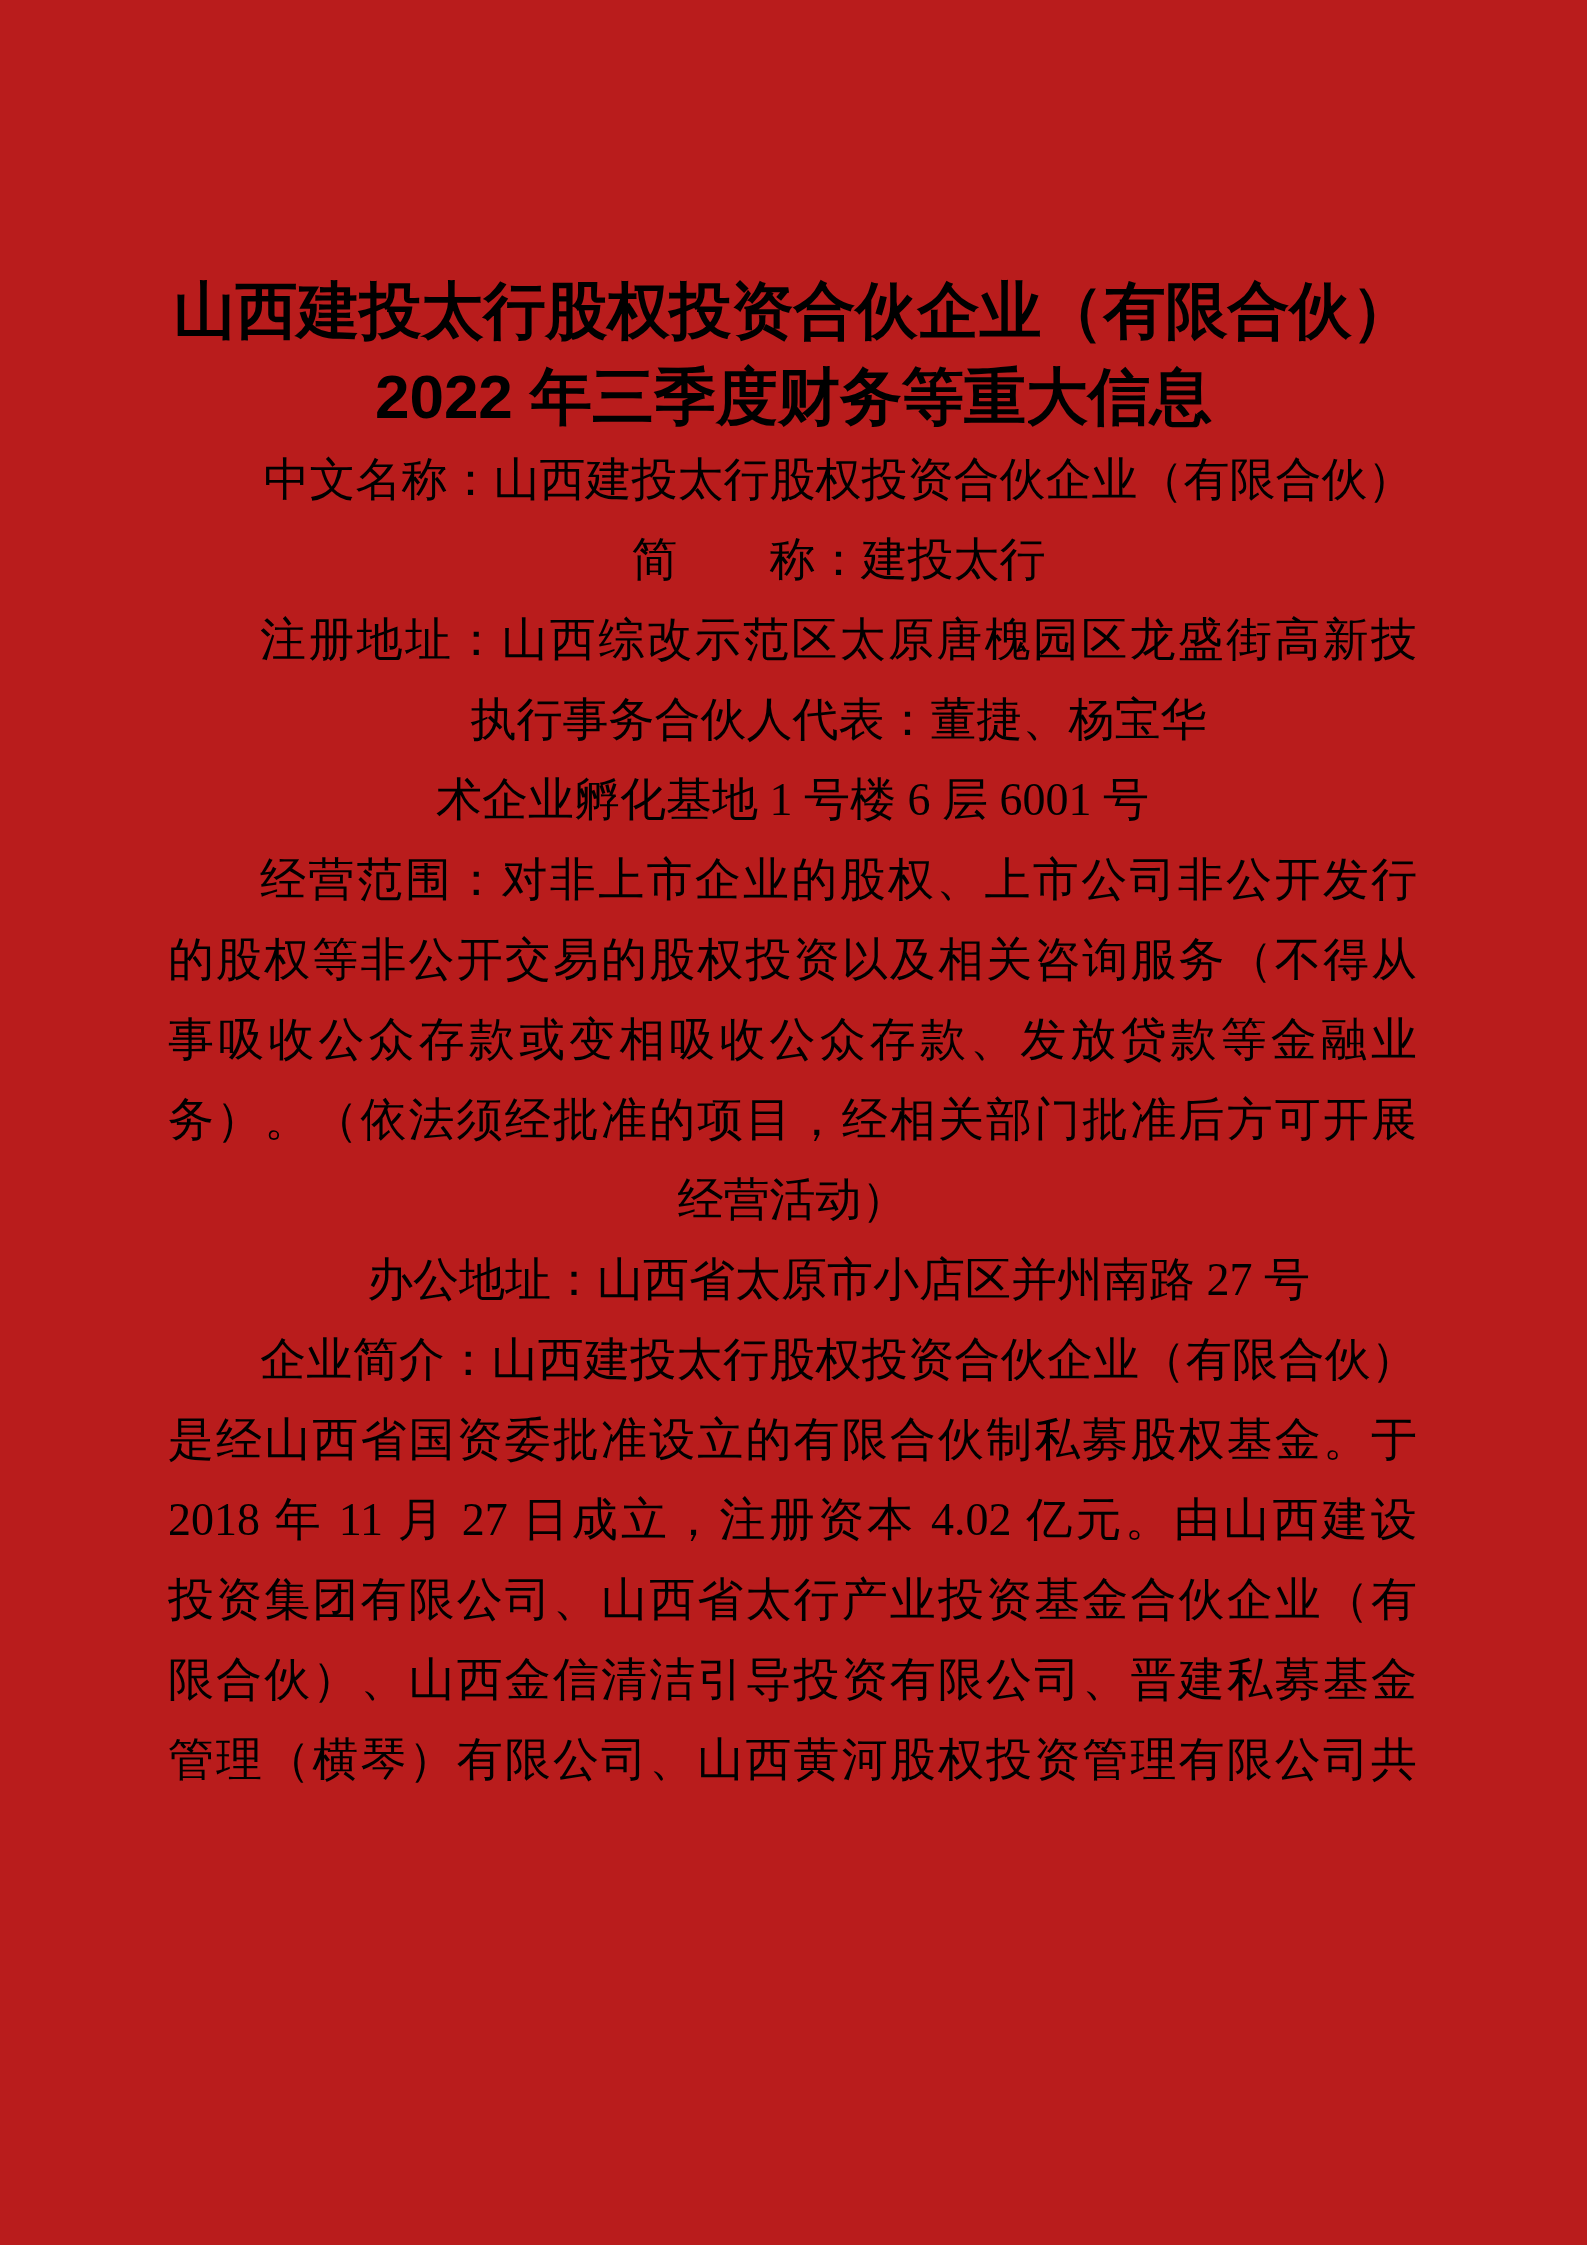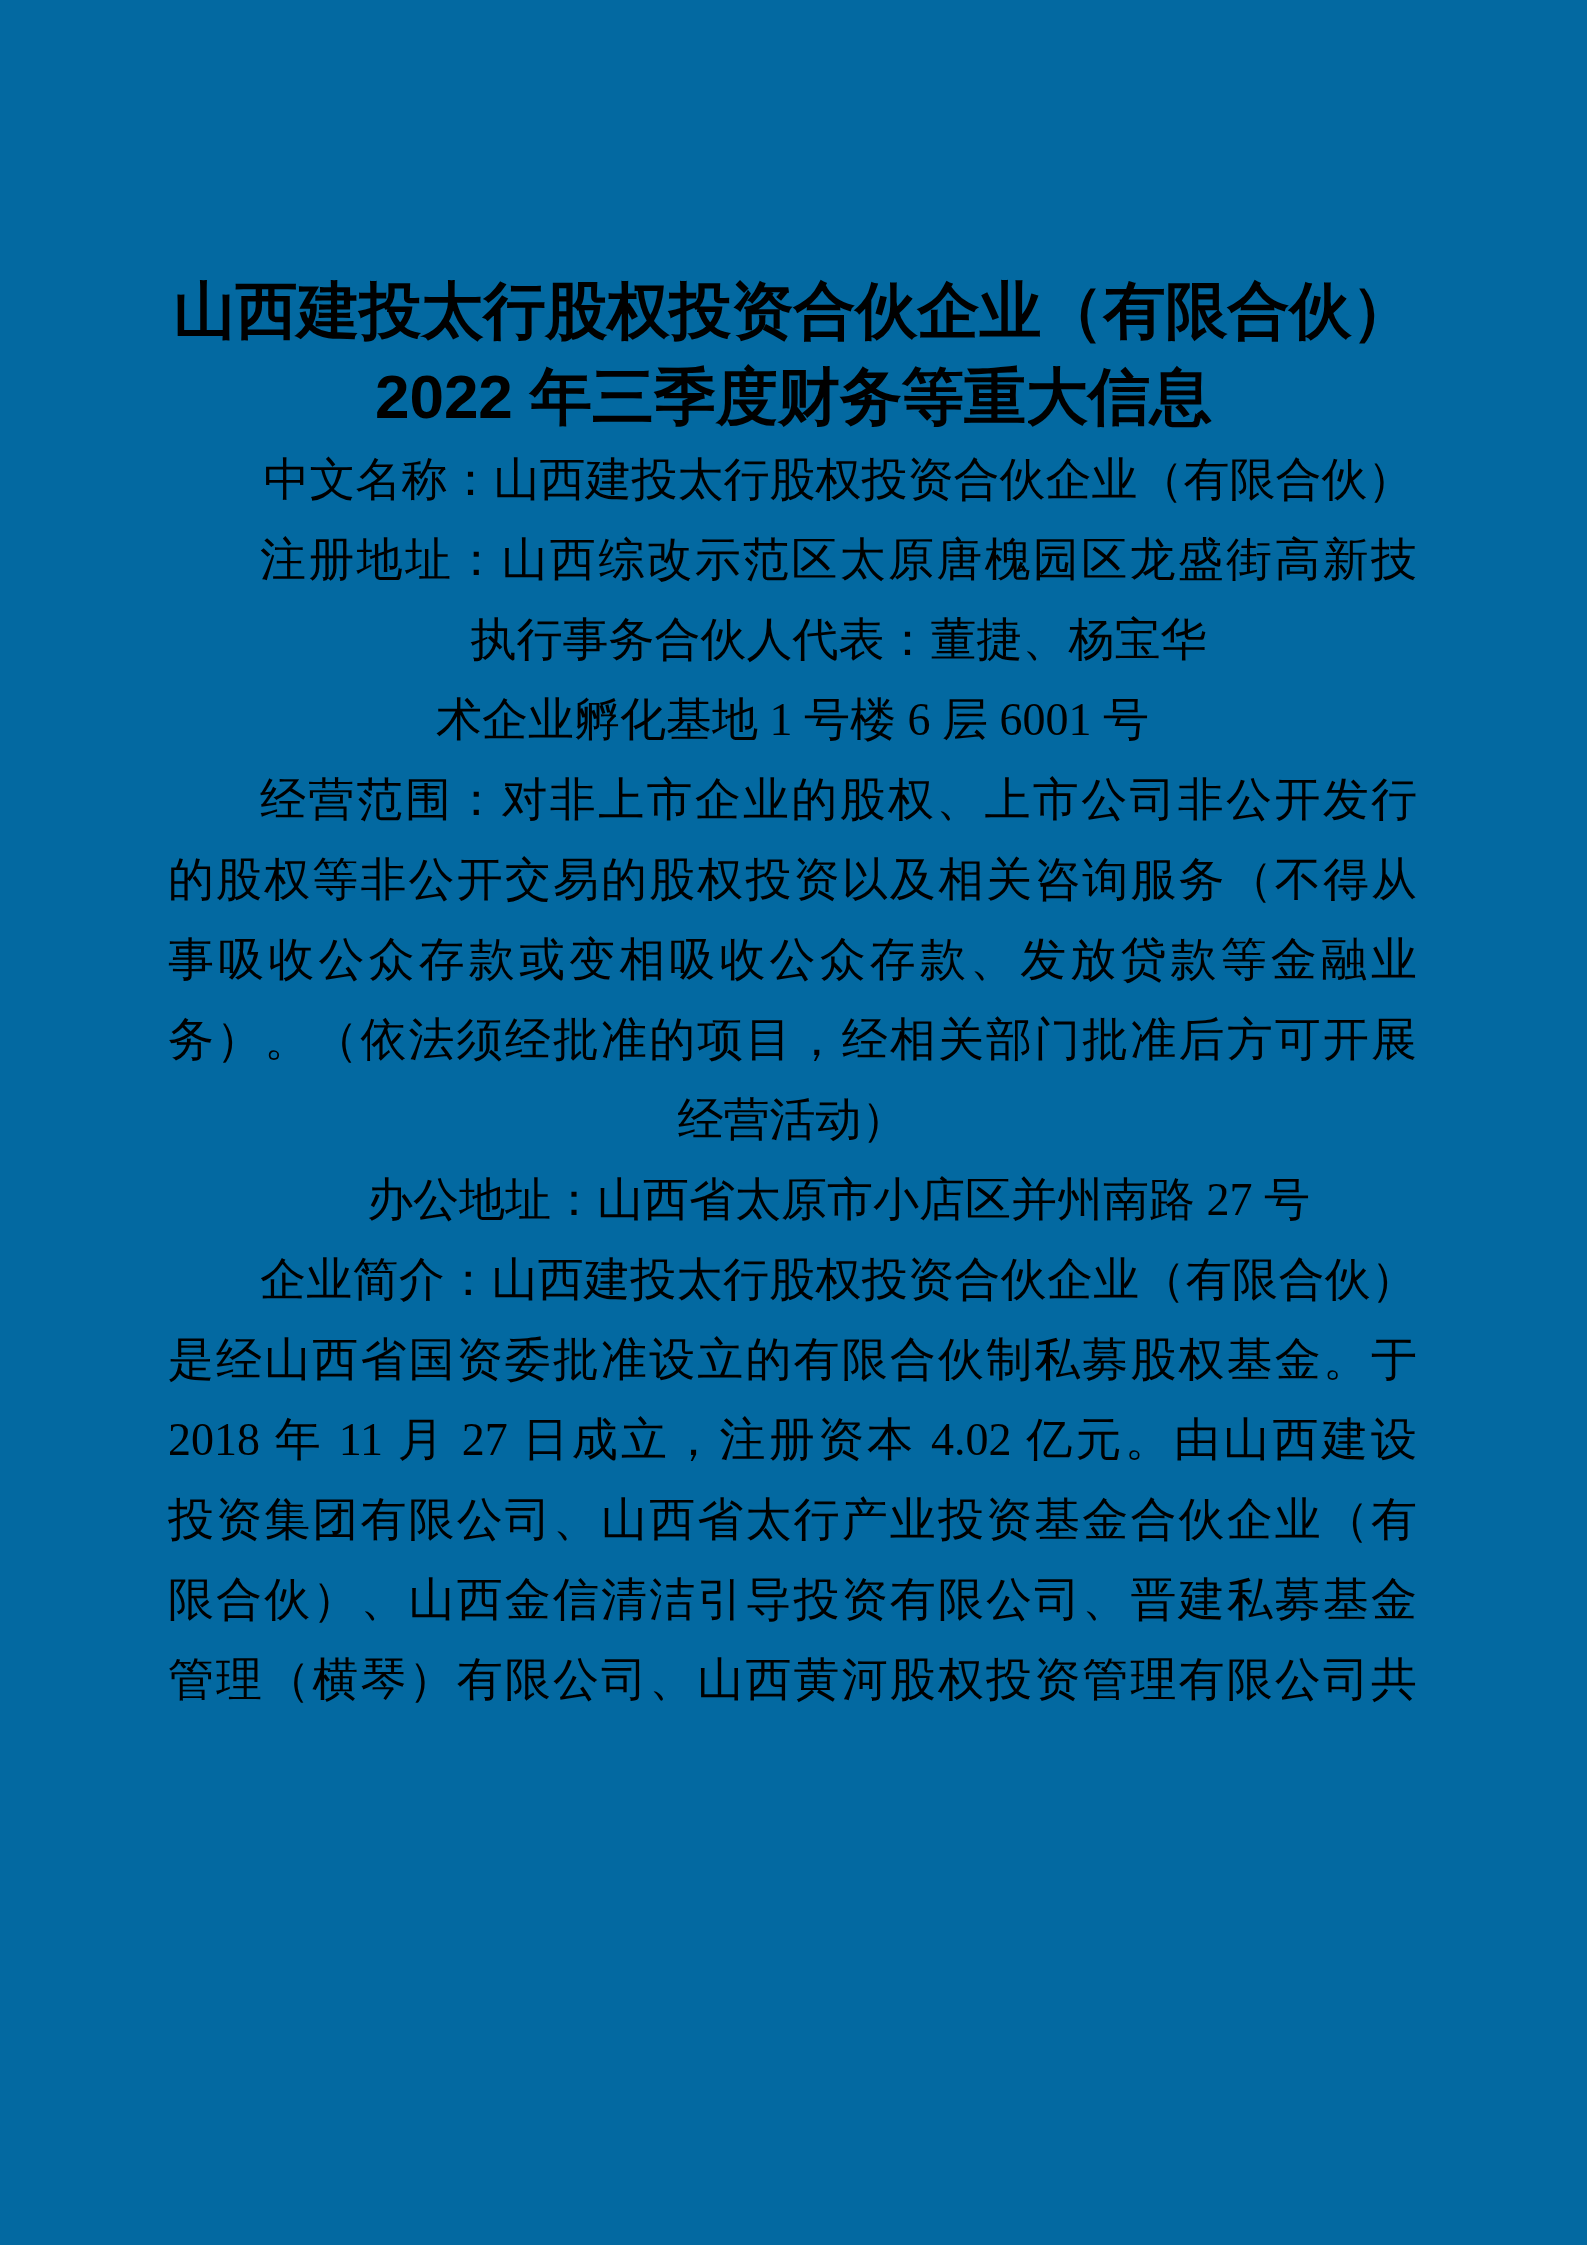--- a/index.html
+++ b/index.html
@@ -5,21 +5,21 @@
   html, body {
     margin: 0;
     padding: 0;
     background: #ffffff;
   }
   .page {
     position: relative;
     width: 1587px;
     height: 2245px;
     margin: 0 auto;
-    background: #0369a1;
+    background: #b91c1c;
     color: #000000;
     overflow: hidden;
   }
   .title-block {
     padding-top: 268px;
   }
   .title-line {
     font-family: "Liberation Sans", sans-serif;
     font-weight: 700;
     font-size: 62px;
@@ -58,20 +58,21 @@
 <body>
 
 <div class="page">
   <div class="title-block">
     <div class="title-line">山西建投太行股权投资合伙企业（有限合伙）</div>
     <div class="title-line">2022 年三季度财务等重大信息</div>
   </div>
   <div class="content">
     <div id="body-lines">
         <div class="line indent">中文名称：山西建投太行股权投资合伙企业（有限合伙）</div>
+        <div class="line indent">简　　称：建投太行</div>
         <div class="line indent just">注册地址：山西综改示范区太原唐槐园区龙盛街高新技</div>
         <div class="line indent">执行事务合伙人代表：董捷、杨宝华</div>
         <div class="line">术企业孵化基地 1 号楼 6 层 6001 号</div>
         <div class="line indent just">经营范围：对非上市企业的股权、上市公司非公开发行</div>
         <div class="line just">的股权等非公开交易的股权投资以及相关咨询服务（不得从</div>
         <div class="line just">事吸收公众存款或变相吸收公众存款、发放贷款等金融业</div>
         <div class="line just">务）。（依法须经批准的项目，经相关部门批准后方可开展</div>
         <div class="line">经营活动）</div>
         <div class="line indent">办公地址：山西省太原市小店区并州南路 27 号</div>
         <div class="line indent just">企业简介：山西建投太行股权投资合伙企业（有限合伙）</div>

